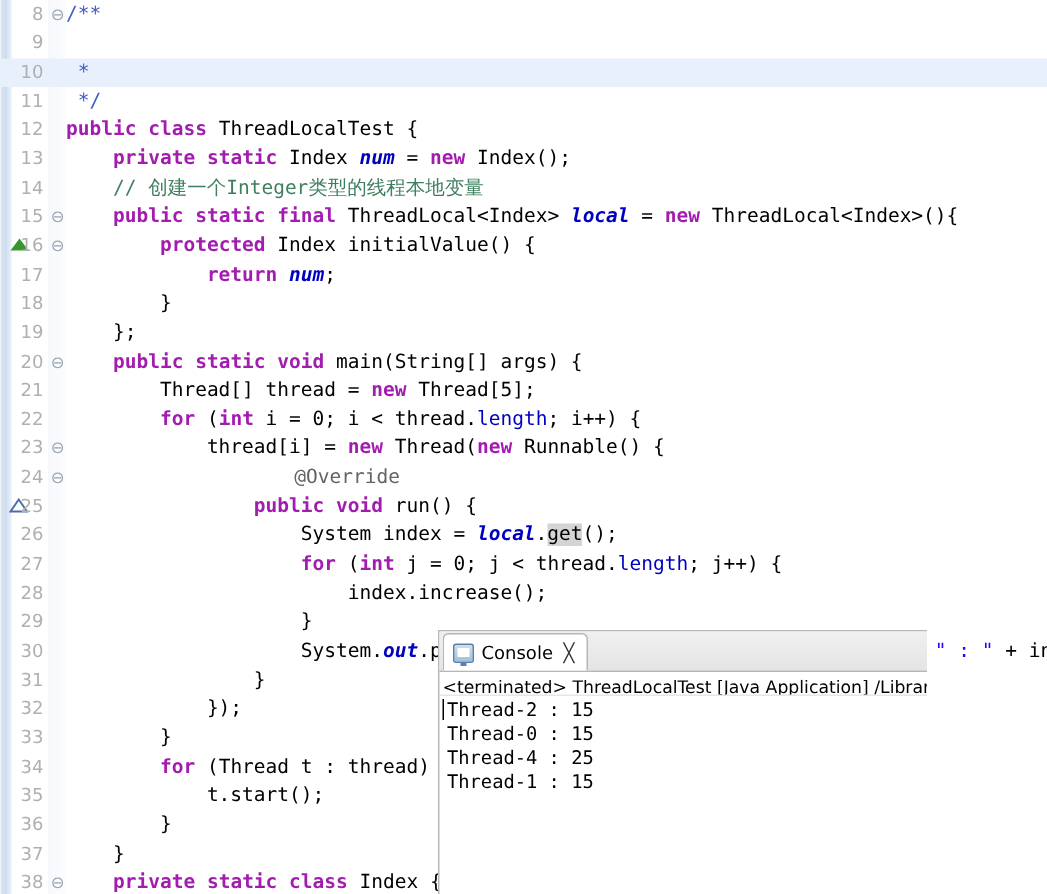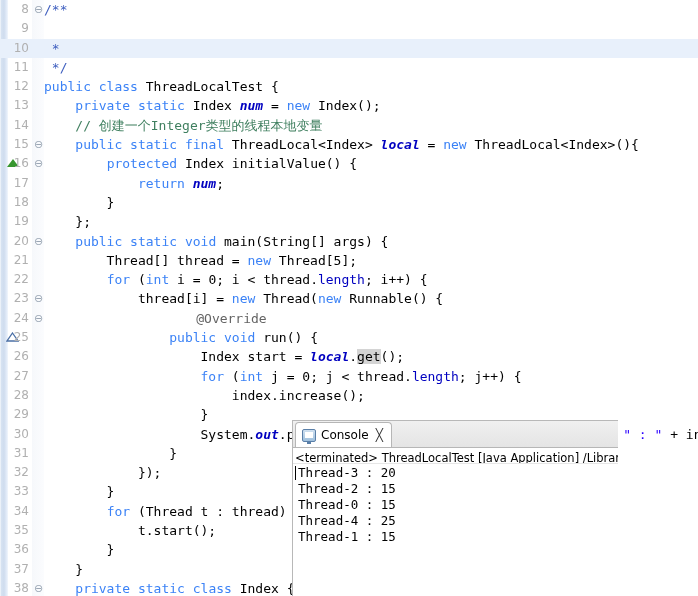--- a/index.html
+++ b/index.html
@@ -86,21 +86,21 @@
     width: 13px; height: 10px;
   }
 
   .src {
     position: absolute;
     left: 44px; top: 0;
     white-space: pre;
   }
 
   
-  .kw   { color: #3b82f6; font-weight: normal; }
+  .kw   { color: #a21caf; font-weight: bold; }
   .cmt  { color: #3f7f5f; }
   .jdoc { color: #3f5fbf; }
   .jtag { color: #7f9fbf; }
   .jdocb{ color: #3f5fbf; font-weight: bold; }
   .fld  { color: #0000c0; font-style: italic; }
   .stfld{ color: #0000c0; font-style: italic; font-weight: bold; }
   .str  { color: #2a00ff; }
   .ann  { color: #646464; margin-left: 27px; }
   .occ  { background: #d4d4d4; }
   .num2 { color: #0000c0; }
@@ -220,21 +220,21 @@
       <div class="line"><span class="gutter-num">18</span><span class="src"><span>        }</span></span></div>
       <div class="line"><span class="gutter-num">19</span><span class="src"><span>    };</span></span></div>
       <div class="line"><span class="gutter-num">20</span><span class="fold">⊖</span><span class="src"><span>    </span><span class="kw">public</span><span> </span><span class="kw">static</span><span> </span><span class="kw">void</span><span> main(String[] args) {</span></span></div>
       <div class="line"><span class="gutter-num">21</span><span class="src"><span>        Thread[] thread = </span><span class="kw">new</span><span> Thread[</span><span>5</span><span>];</span></span></div>
       <div class="line"><span class="gutter-num">22</span><span class="src"><span>        </span><span class="kw">for</span><span> (</span><span class="kw">int</span><span> i = 0; i &lt; thread.</span><span class="num2">length</span><span>; i++) {</span></span></div>
       <div class="line"><span class="gutter-num">23</span><span class="fold">⊖</span><span class="src"><span>            thread[i] = </span><span class="kw">new</span><span> Thread(</span><span class="kw">new</span><span> Runnable() {</span></span></div>
       <div class="line"><span class="gutter-num">24</span><span class="fold">⊖</span><span class="src"><span>                </span><span class="ann">@Override</span></span></div>
       <div class="line"><svg class="marker-outline" viewBox="0 0 13 10">
           <path d="M6.5 1 L12 9 L1 9 Z" fill="#ffffff" stroke="#4a6fa5" stroke-width="1.3"></path>
         </svg><span class="gutter-num">25</span><span class="src"><span>                </span><span class="kw">public</span><span> </span><span class="kw">void</span><span> run() {</span></span></div>
-      <div class="line"><span class="gutter-num">26</span><span class="src"><span>                    Index start = </span><span class="stfld">local</span><span>.</span><span class="occ">get</span><span>();</span></span></div>
+      <div class="line"><span class="gutter-num">26</span><span class="src"><span>                    System index = </span><span class="stfld">local</span><span>.</span><span class="occ">get</span><span>();</span></span></div>
       <div class="line"><span class="gutter-num">27</span><span class="src"><span>                    </span><span class="kw">for</span><span> (</span><span class="kw">int</span><span> j = 0; j &lt; thread.</span><span class="num2">length</span><span>; j++) {</span></span></div>
       <div class="line"><span class="gutter-num">28</span><span class="src"><span>                        index.increase();</span></span></div>
       <div class="line"><span class="gutter-num">29</span><span class="src"><span>                    }</span></span></div>
       <div class="line"><span class="gutter-num">30</span><span class="src"><span>                    System.</span><span class="stfld">out</span><span>.println(Thread.</span><span class="fld">currentThread</span><span>().getName() + </span><span class="str">" : "</span><span> + index.</span></span></div>
       <div class="line"><span class="gutter-num">31</span><span class="src"><span>                }</span></span></div>
       <div class="line"><span class="gutter-num">32</span><span class="src"><span>            });</span></span></div>
       <div class="line"><span class="gutter-num">33</span><span class="src"><span>        }</span></span></div>
       <div class="line"><span class="gutter-num">34</span><span class="src"><span>        </span><span class="kw">for</span><span> (Thread t : thread) {</span></span></div>
       <div class="line"><span class="gutter-num">35</span><span class="src"><span>            t.start();</span></span></div>
       <div class="line"><span class="gutter-num">36</span><span class="src"><span>        }</span></span></div>
@@ -248,20 +248,19 @@
     <div class="tab">
       <span class="console-icon"></span>
       <span class="tab-label">Console</span>
       <span class="tab-close">╳</span>
     </div>
   </div>
   <div class="term-line">&lt;terminated&gt; ThreadLocalTest [Java Application] /Library/Java/JavaVirtualM</div>
   <div class="console-body">
     <div class="caret"></div>
     <div id="console-out">
-        <div class="out-line">Thread-3 : 20</div>
         <div class="out-line">Thread-2 : 15</div>
         <div class="out-line">Thread-0 : 15</div>
         <div class="out-line">Thread-4 : 25</div>
         <div class="out-line">Thread-1 : 15</div>
       </div>
   </div>
 </div>
 
 </body></html>

